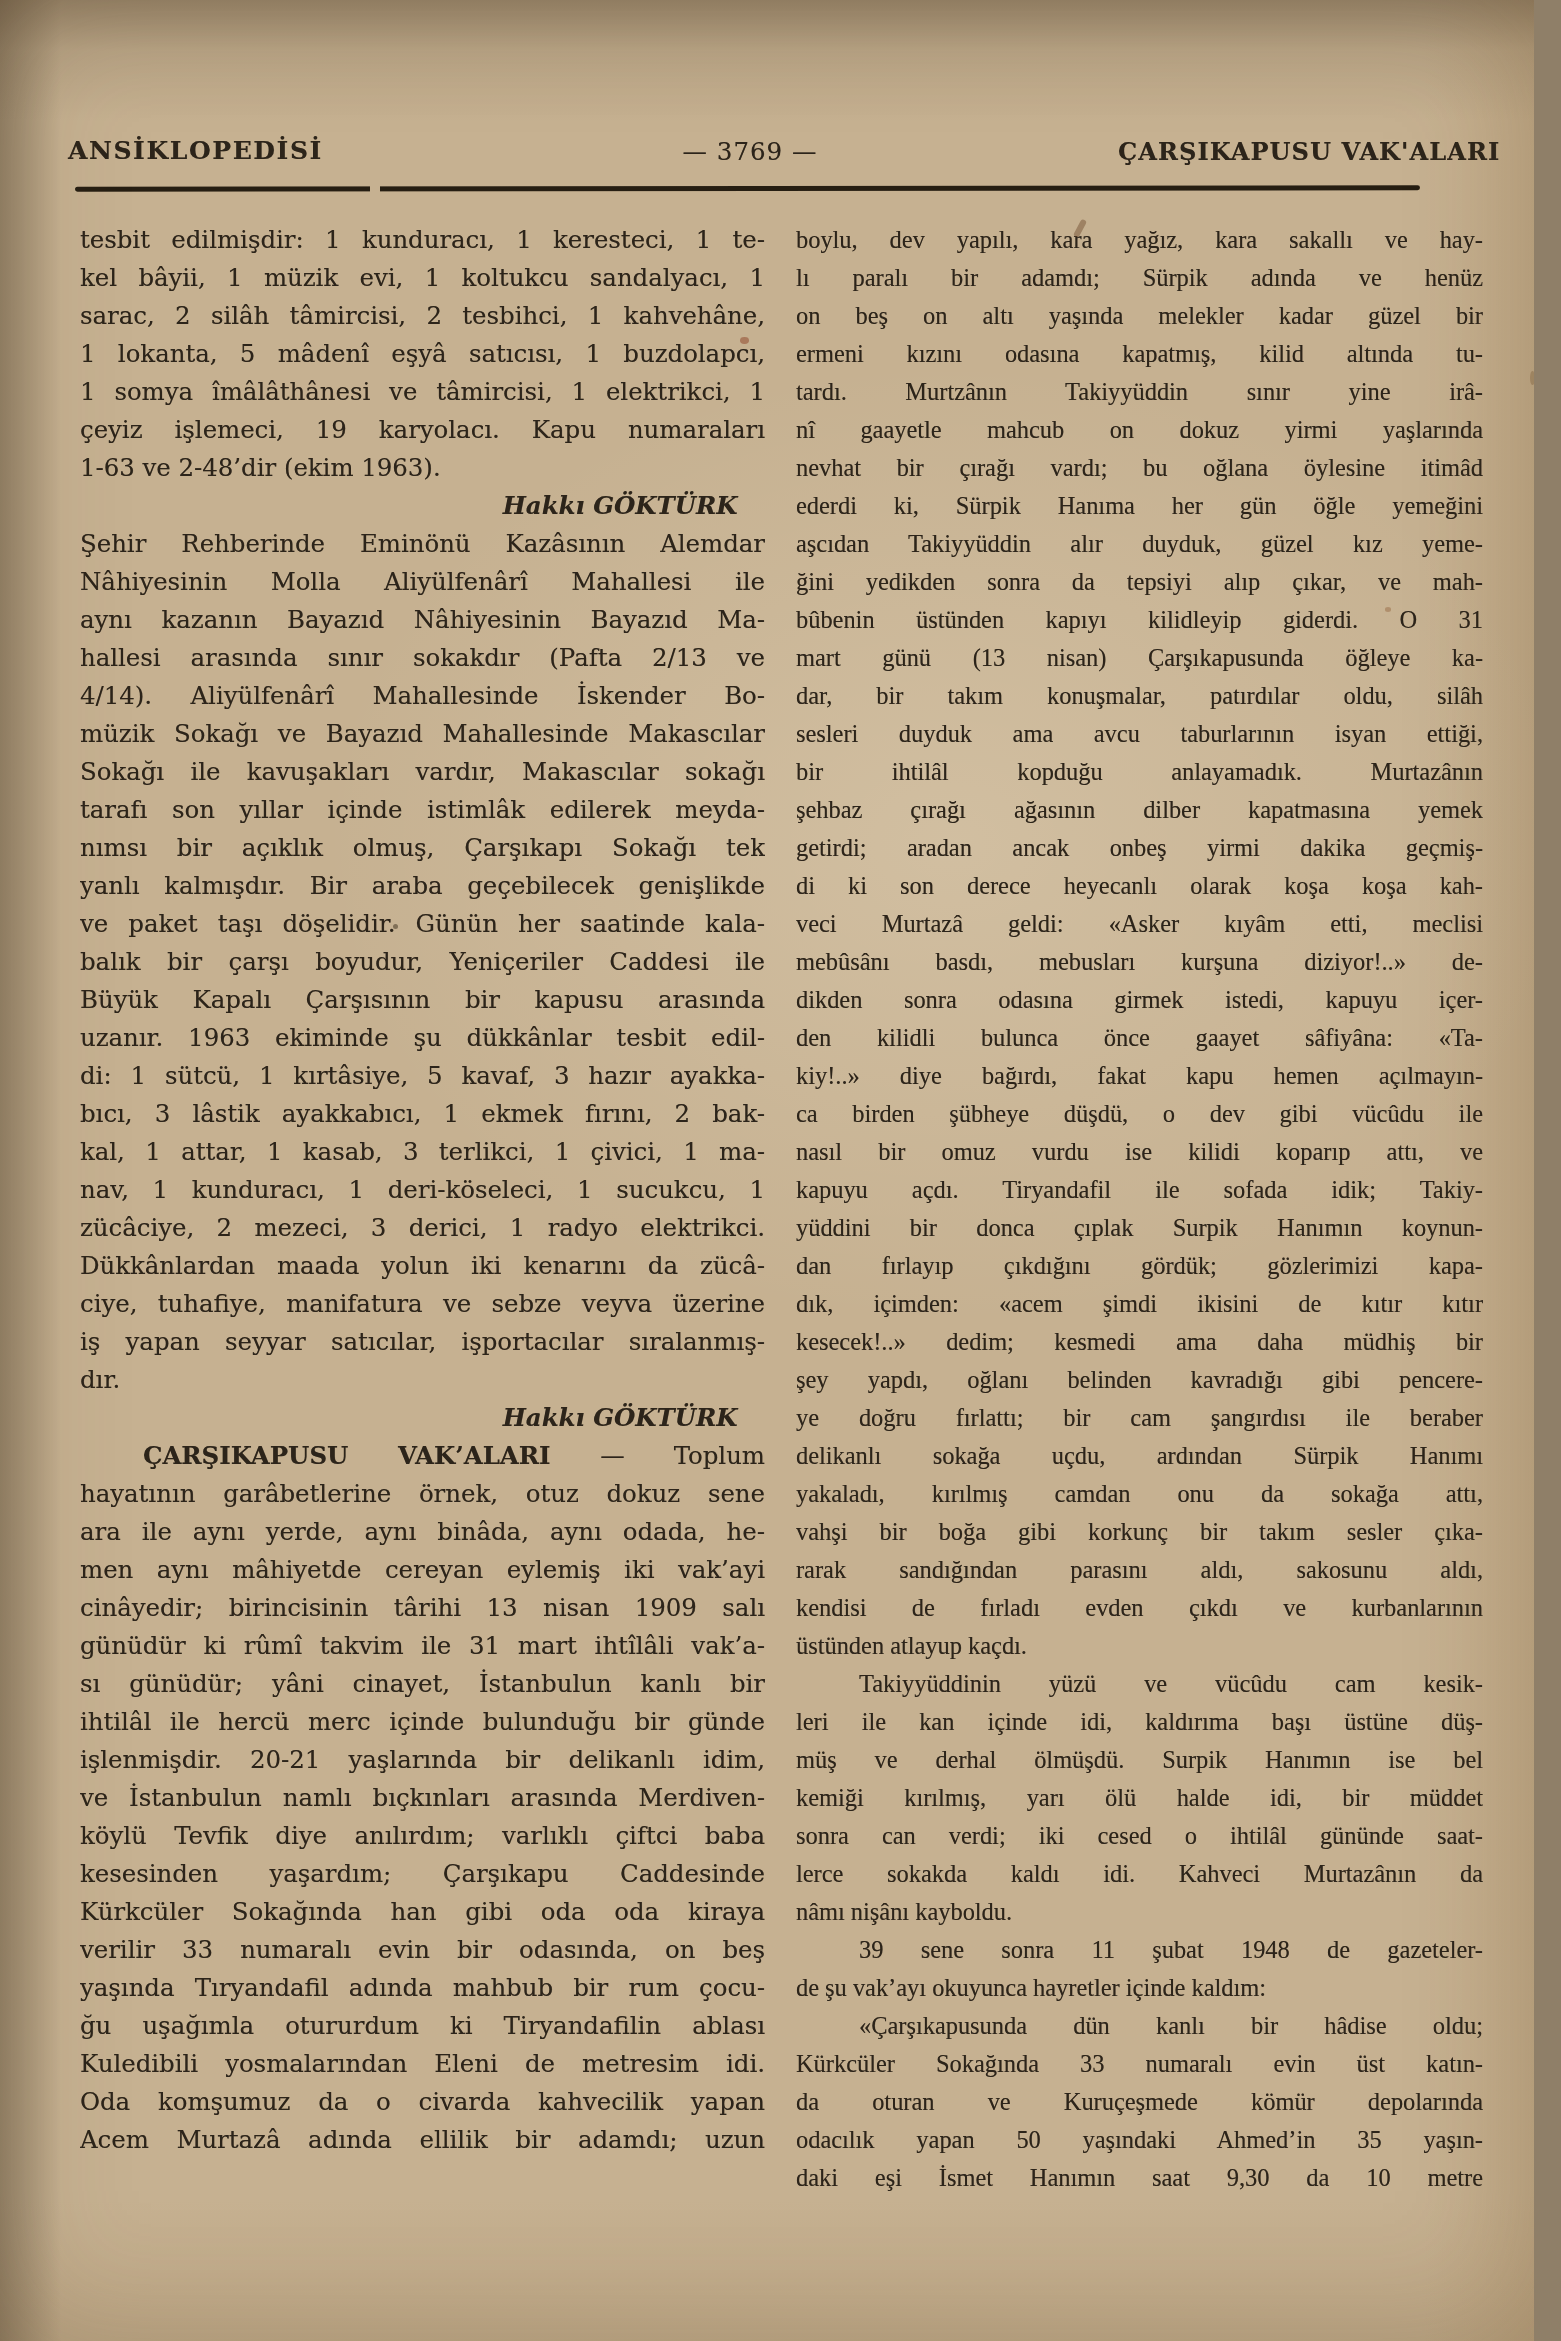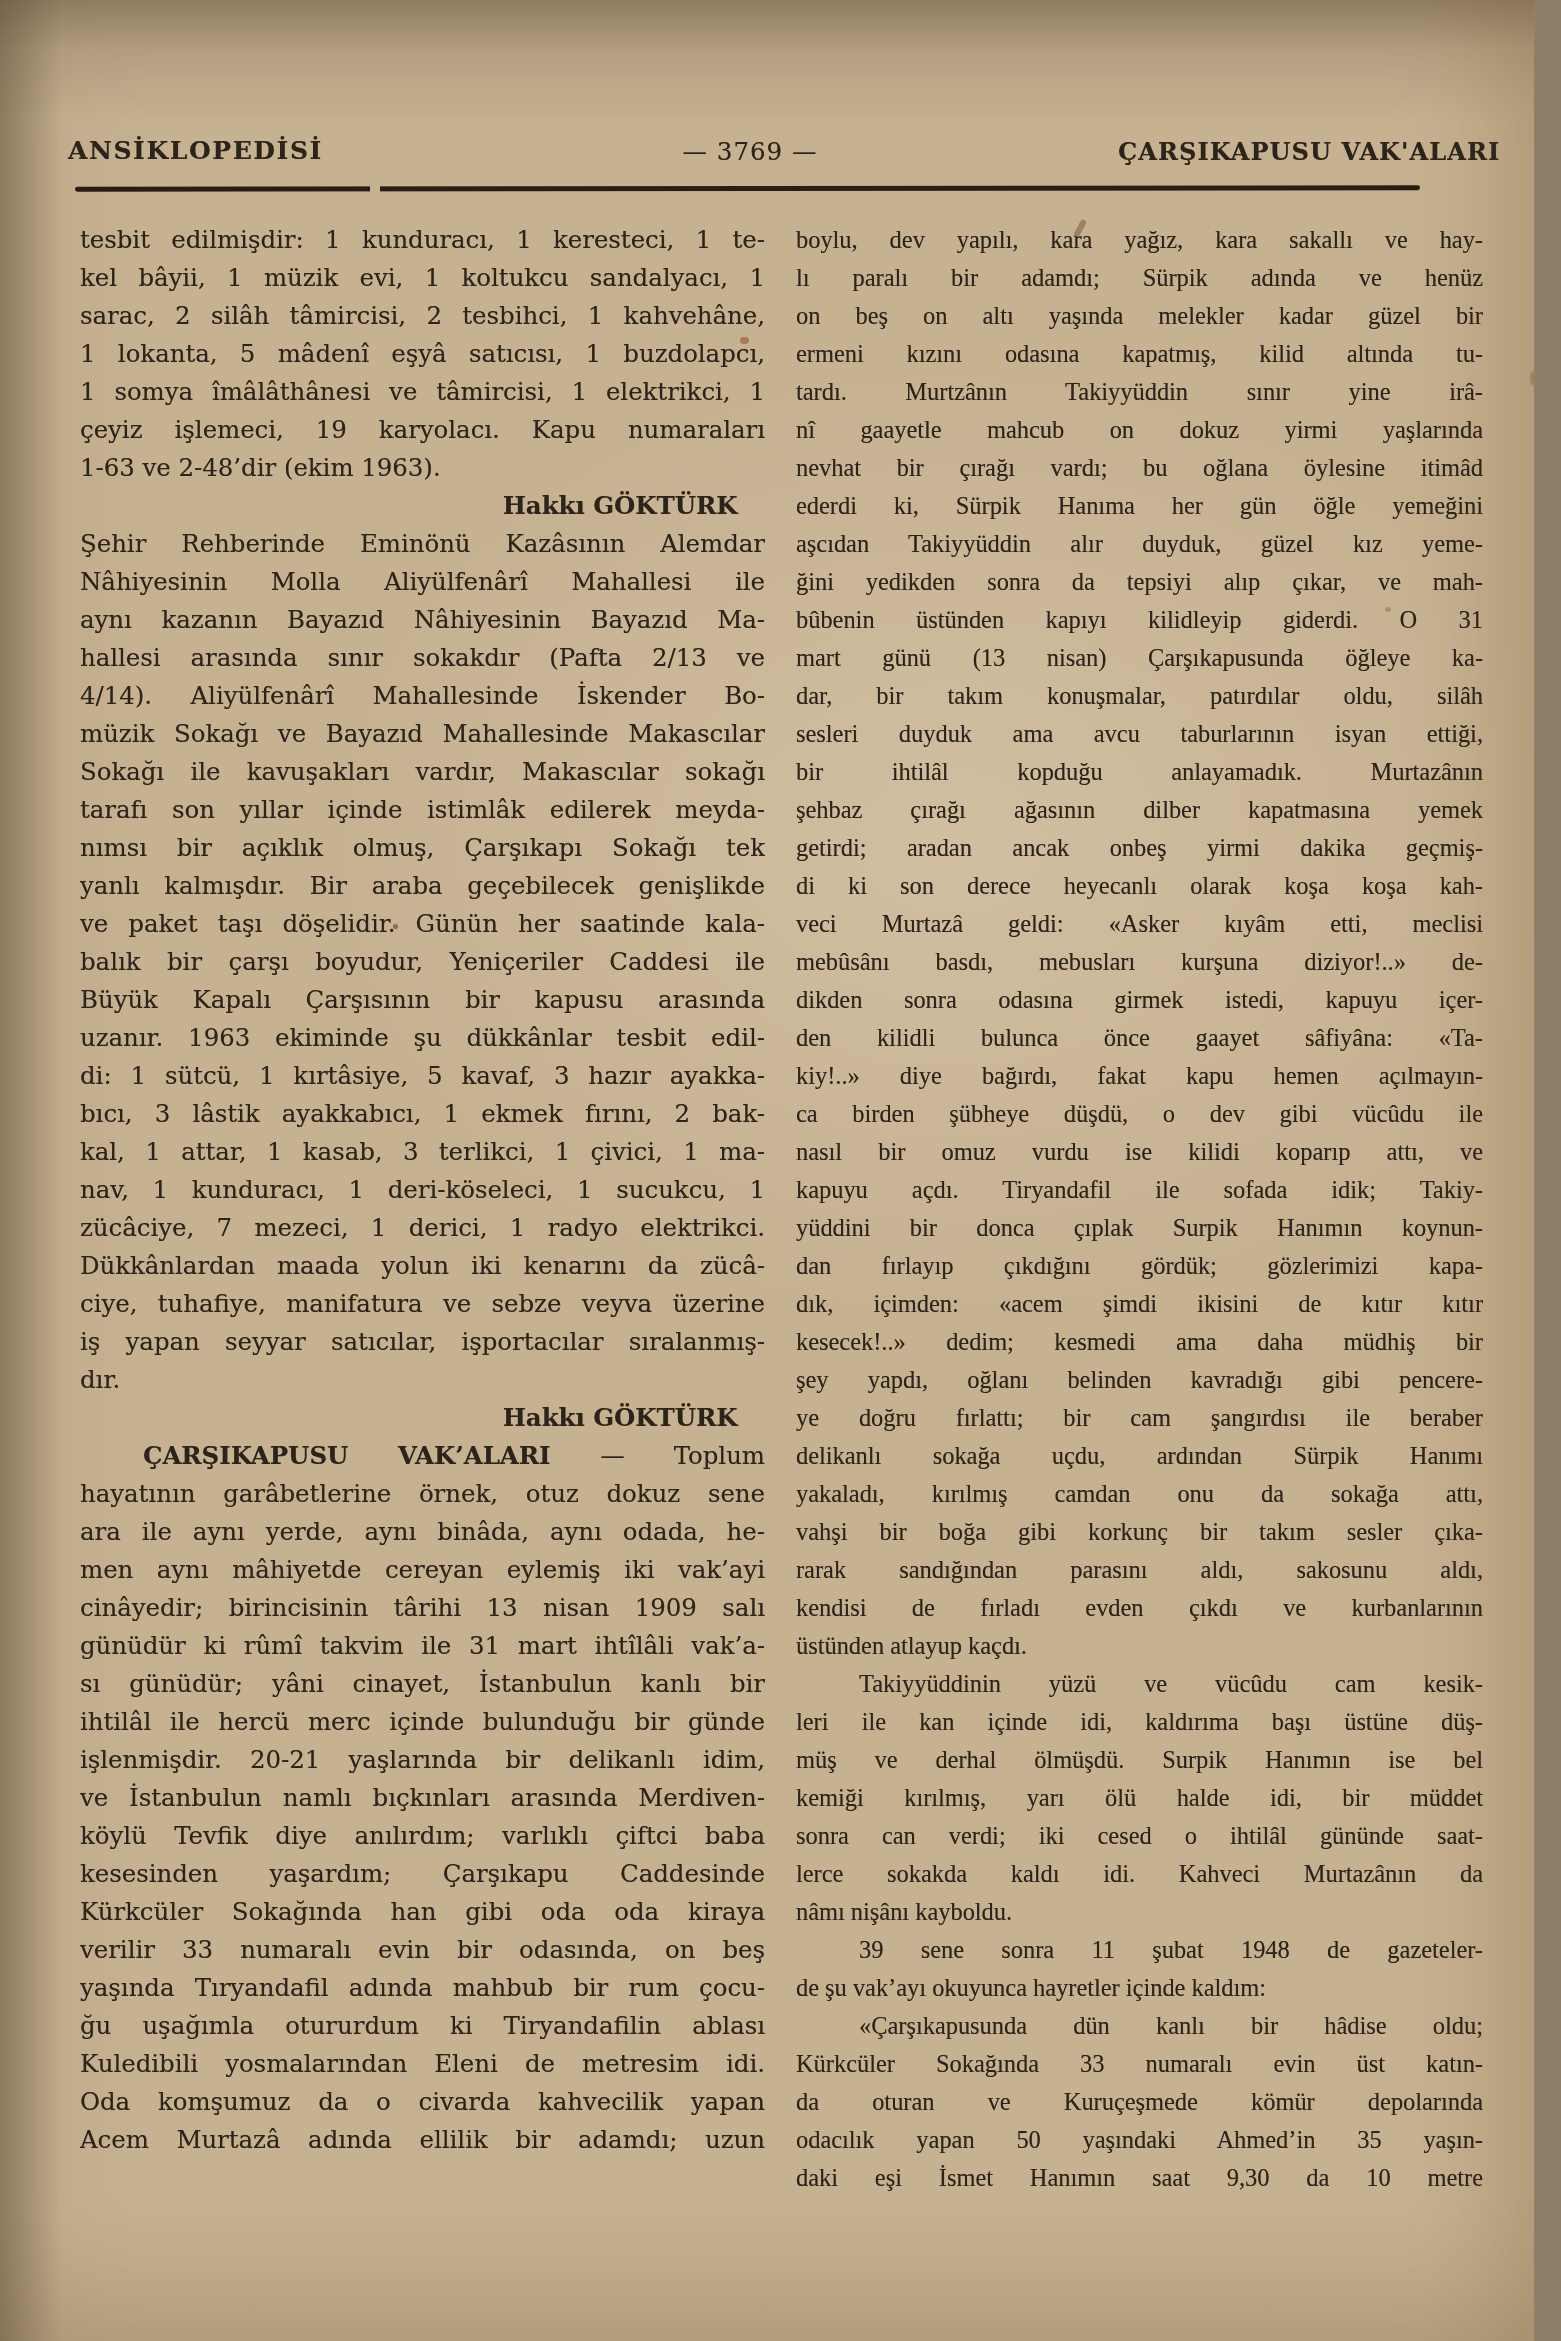--- a/index.html
+++ b/index.html
@@ -86,20 +86,21 @@
     .line.j {
       text-align: justify;
       text-align-last: justify;
     }
     .line.ind { text-indent: 63px; }
     .line.ar {
       text-align: left;
       text-align-last: right;
       padding-right: 27.6px;
       box-sizing: border-box;
+      font-style: italic;
     }
     .b { font-weight: 700; }
     .speck {
       position: absolute;
       pointer-events: none;
       border-radius: 50%;
     }
     .speck.s1 { left: 740px; top: 337px;  width: 8.5px; height: 6.9px; background: rgba(146,74,48,0.55); }
     .speck.s2 { left: 1077px; top: 219px;  width: 6.4px; height: 19px; background: rgba(108,74,44,0.45); border-radius: 4.2px; transform: rotate(28deg); }
     .speck.s3 { left: 393px;  top: 924px; width: 5.3px; height: 5.3px; background: rgba(60,45,28,0.50); }
@@ -136,21 +137,21 @@
       <div class="line j"><span>nımsı bir açıklık olmuş, Çarşıkapı Sokağı tek</span></div>
       <div class="line j"><span>yanlı kalmışdır. Bir araba geçebilecek genişlikde</span></div>
       <div class="line j"><span>ve paket taşı döşelidir. Günün her saatinde kala-</span></div>
       <div class="line j"><span>balık bir çarşı boyudur, Yeniçeriler Caddesi ile</span></div>
       <div class="line j"><span>Büyük Kapalı Çarşısının bir kapusu arasında</span></div>
       <div class="line j"><span>uzanır. 1963 ekiminde şu dükkânlar tesbit edil-</span></div>
       <div class="line j"><span>di: 1 sütcü, 1 kırtâsiye, 5 kavaf, 3 hazır ayakka-</span></div>
       <div class="line j"><span>bıcı, 3 lâstik ayakkabıcı, 1 ekmek fırını, 2 bak-</span></div>
       <div class="line j"><span>kal, 1 attar, 1 kasab, 3 terlikci, 1 çivici, 1 ma-</span></div>
       <div class="line j"><span>nav, 1 kunduracı, 1 deri-köseleci, 1 sucukcu, 1</span></div>
-      <div class="line j"><span>zücâciye, 7 mezeci, 1 derici, 1 radyo elektrikci.</span></div>
+      <div class="line j"><span>zücâciye, 2 mezeci, 3 derici, 1 radyo elektrikci.</span></div>
       <div class="line j"><span>Dükkânlardan maada yolun iki kenarını da zücâ-</span></div>
       <div class="line j"><span>ciye, tuhafiye, manifatura ve sebze veyva üzerine</span></div>
       <div class="line j"><span>iş yapan seyyar satıcılar, işportacılar sıralanmış-</span></div>
       <div class="line"><span>dır.</span></div>
       <div class="line ar"><span class="b">Hakkı GÖKTÜRK</span></div>
       <div class="line j ind"><span class="b">ÇARŞIKAPUSU VAK’ALARI </span><span>— Toplum</span></div>
       <div class="line j"><span>hayatının garâbetlerine örnek, otuz dokuz sene</span></div>
       <div class="line j"><span>ara ile aynı yerde, aynı binâda, aynı odada, he-</span></div>
       <div class="line j"><span>men aynı mâhiyetde cereyan eylemiş iki vak’ayi</span></div>
       <div class="line j"><span>cinâyedir; birincisinin târihi 13 nisan 1909 salı</span></div>

